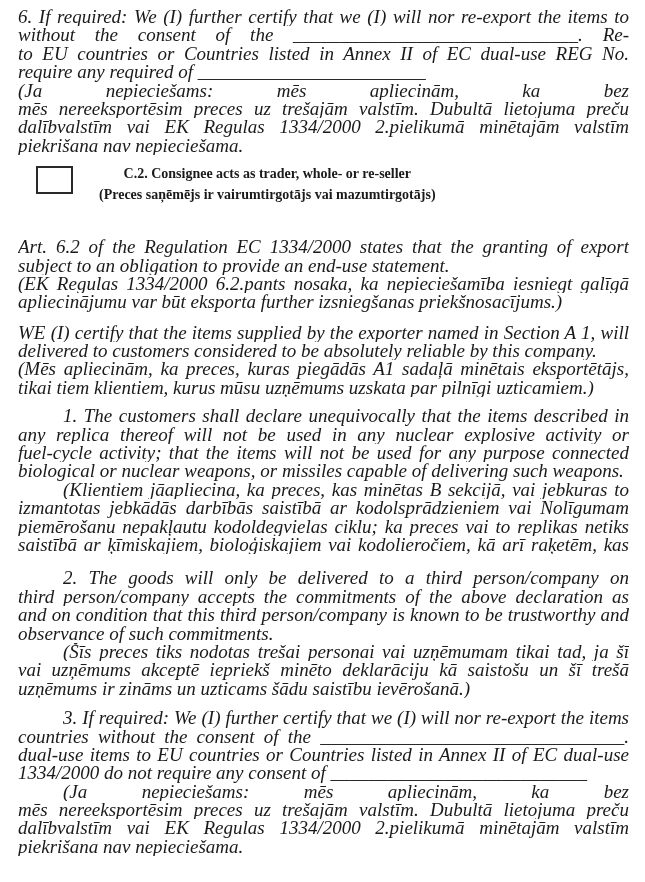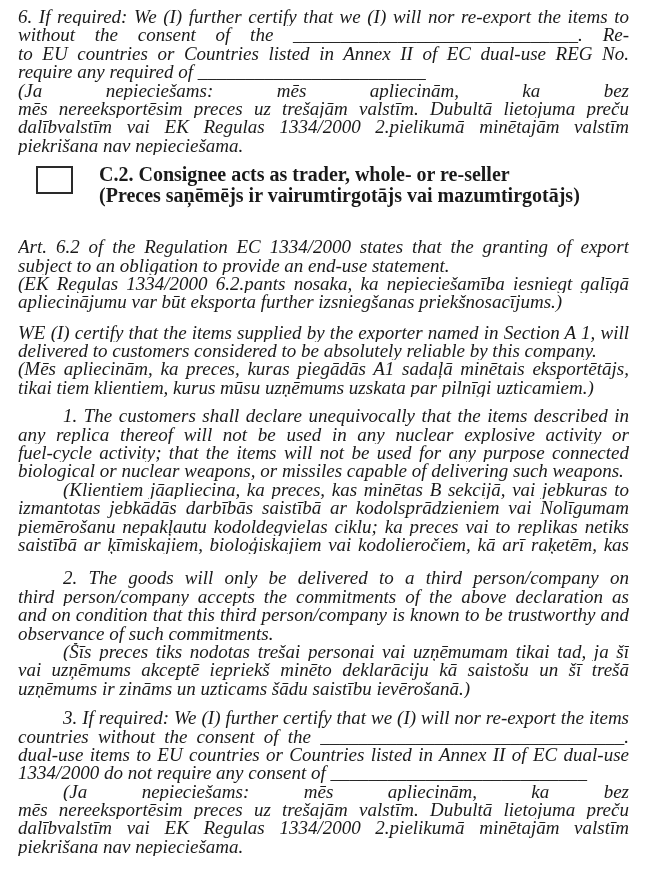--- a/index.html
+++ b/index.html
@@ -50,23 +50,24 @@
     flex: none;
     width: 33px;
     height: 24px;
     margin-top: 2px;
     border: 2px solid #2a2a2a;
     background: #ffffff;
   }
   .heading-text { margin-left: 26px; }
   .heading-line {
     font-weight: bold;
-    font-size: 20px;
+    font-size: 14px;
     line-height: 20.5px;
     white-space: pre-wrap;
+    text-align: center;
   }
 </style>
 </head>
 <body>
 
 <div class="page">
     <div class="paragraph" id="block-clause-6">
       <div class="line j">6. If required: We (I) further certify that we (I) will nor re-export the items to third countries</div>
       <div class="line j">without the consent of the ______________________________. Re-exportations of dual-use items</div>
       <div class="line j">to EU countries or Countries listed in Annex II of EC dual-use REG No. 1334/2000 do not</div>

